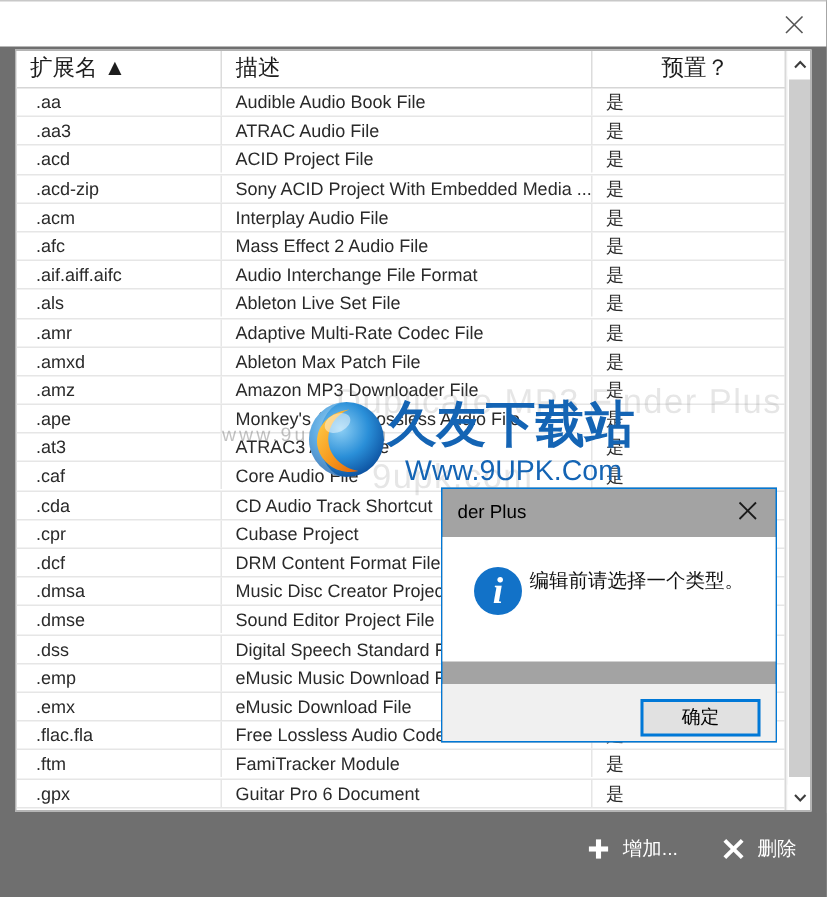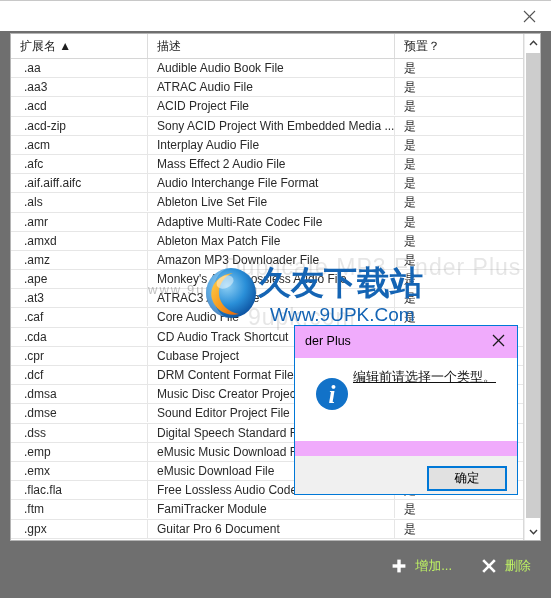--- a/index.html
+++ b/index.html
@@ -65,29 +65,29 @@
     left: 0; top: 0;
     width: 529px; height: 25px;
     background: #ffffff;
     border-bottom: 1px solid #d6d6d6;
     box-sizing: border-box;
   }
   .hcell {
     position: absolute;
     top: 0; height: 24px;
     line-height: 24px;
-    font-size: 12px;
+    font-size: 15px;
     color: #1d1d1d;
     white-space: nowrap;
     box-sizing: border-box;
   }
   .hcell.sep { border-left: 1px solid #dcdcdc; }
   #h-ext  { left: 0px;   width: 136px; padding-left: 9px; }
   #h-desc { left: 136px; width: 247px; padding-left: 9px; }
-  #h-pre  { left: 383px; width: 129px; padding-left: 9px; }
+  #h-pre  { left: 383px; width: 129px; padding-left: 9px; text-align: center; }
 
   #rows {
     position: absolute;
     left: 0; top: 25px;
     width: 512px;
     height: 481px;
   }
   .row {
     position: relative;
     height: 19.2px;
@@ -152,21 +152,21 @@
     right: 14px; top: 11px;
     display: flex;
     align-items: center;
     gap: 16px;
   }
   .tool-btn {
     display: flex;
     align-items: center;
     gap: 7px;
     padding: 4px 6px;
-    color: #bef264;
+    color: #ffffff;
     font-size: 13px;
     white-space: nowrap;
     cursor: default;
   }
   .tool-ico {
     display: flex; align-items: center; justify-content: center;
     width: 18px; height: 18px;
   }
 
   
@@ -215,21 +215,21 @@
     font-size: 19px;
     color: #1464b4;
     white-space: nowrap;
   }
 
   
   #dialog {
     position: absolute;
     left: 294px; top: 325px;
     width: 224px; height: 170px;
-    background: #f0abfc;
+    background: #a3a3a3;
     border: 1px solid #0078d7;
     box-sizing: border-box;
     z-index: 20;
   }
   #dlg-title {
     position: absolute;
     left: 10px; top: 8px;
     font-size: 12.5px;
     color: #000000;
     white-space: nowrap;
@@ -256,25 +256,24 @@
     color: #ffffff;
     font-family: "Liberation Serif", "DejaVu Serif", serif;
     font-style: italic;
     font-size: 25px;
     font-weight: bold;
     display: flex; align-items: center; justify-content: center;
     line-height: 1;
   }
   #dlg-msg {
     position: absolute;
-    left: 58px; top: 10px;
+    left: 58px; top: 20px;
     font-size: 13px;
     color: #111111;
     white-space: nowrap;
-    text-decoration: underline;
   }
   #dlg-footer {
     position: absolute;
     left: 0; bottom: 0;
     width: 222px; height: 38px;
     background: #f0f0f0;
   }
   #dlg-ok {
     position: absolute;
     right: 10px; top: 10px;

